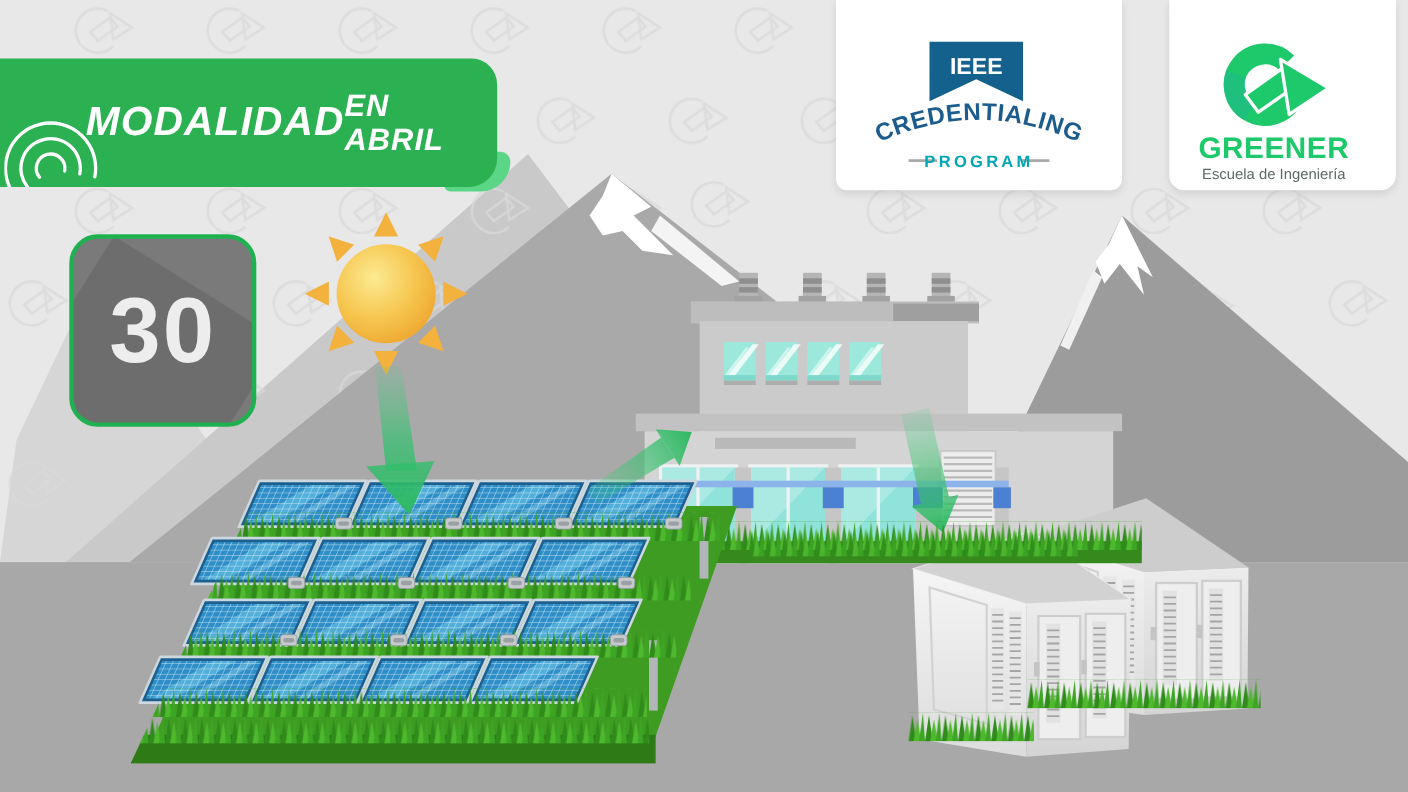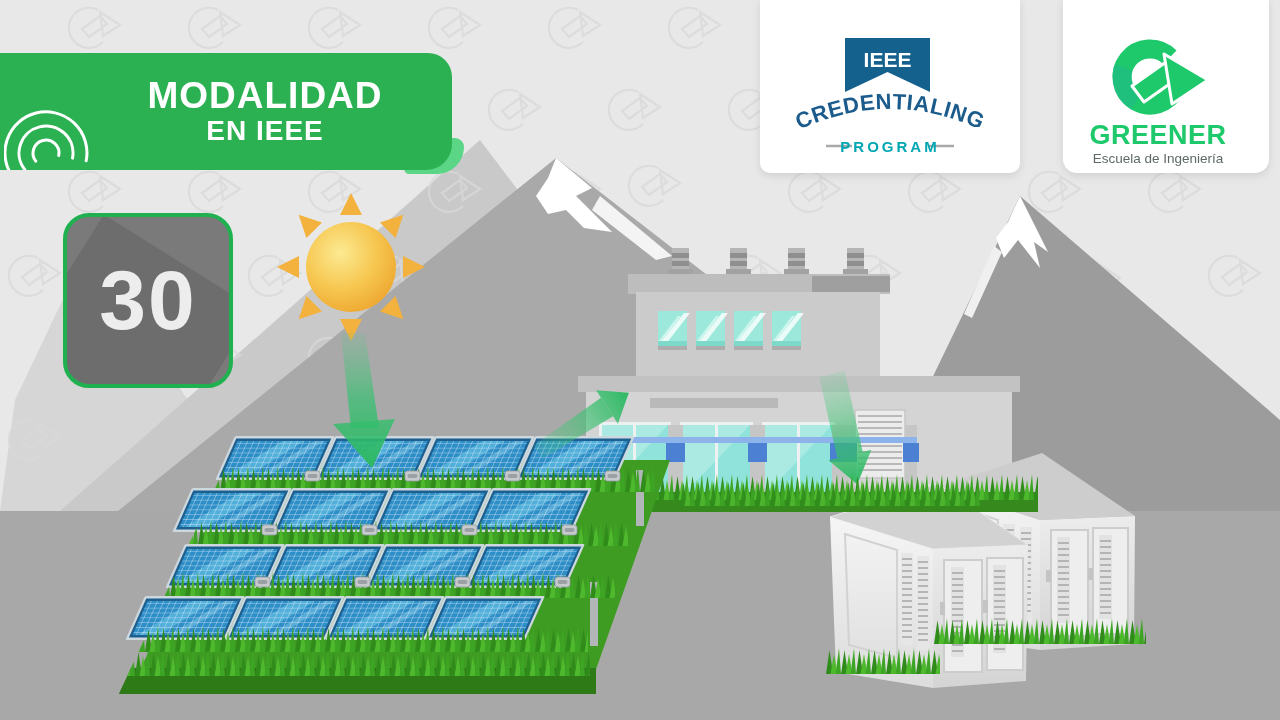--- a/index.html
+++ b/index.html
@@ -3,22 +3,22 @@
 <meta charset="utf-8">
 <style>
   html,body{margin:0;padding:0;background:#555;}
   .stage{position:relative;width:1280px;height:720px;overflow:hidden;background:#e8e8e8;
          font-family:"Liberation Sans",sans-serif;}
   .stage svg.scene{position:absolute;left:0;top:0;}
   
   .fold{position:absolute;left:404px;top:138px;width:60px;height:36px;background:#5bd586;
         border-radius:2px 10px 30px 6px;}
   .banner{position:absolute;left:0;top:53px;width:452px;height:117px;background:#2bb152;
-          border-radius:0 24px 26px 0;display:flex;flex-direction:column;justify-content:center;
-          align-items:center;padding-left:78px;box-sizing:border-box;color:#fff;}
+          border-radius:0 24px 26px 0;display:flex;flex-direction:row;justify-content:center;
+          align-items:center;padding-left:78px;box-sizing:border-box;color:#fff;font-style:italic;}
   .banner .t1{font-size:37px;font-weight:800;letter-spacing:1px;line-height:1.05;}
   .banner .t2{font-size:28px;font-weight:800;letter-spacing:1px;line-height:1.1;}
   .banner svg{position:absolute;left:4px;top:0;}
   
   .badge{position:absolute;left:63px;top:213px;width:170px;height:175px;box-sizing:border-box;
          background:#7a7a7a;border:4px solid #1fb14f;border-radius:26px;display:flex;
          flex-direction:column;justify-content:center;align-items:center;overflow:hidden;}
   .badge:before{content:"";position:absolute;left:-30px;top:30px;width:180px;height:200px;
          background:rgba(0,0,0,.10);transform:rotate(32deg);}
   .badge .day{position:relative;font-size:84px;font-weight:800;color:#ededed;line-height:.95;letter-spacing:2px;text-align:right;}
@@ -414,21 +414,21 @@
 <div class="fold"></div>
 <div class="banner">
   <svg width="86" height="117" viewBox="0 0 86 117">
     <g transform="rotate(-14 42 100)" fill="none" stroke="#ffffff" stroke-width="3" stroke-linecap="round">
       <path d="M30.2,105.5 A13,13 0 1 1 53.8,105.5"></path>
       <path d="M17.5,111.4 A27,27 0 1 1 66.5,111.4"></path>
       <path d="M4.9,117.3 A41,41 0 1 1 79.1,117.3"></path>
     </g>
   </svg>
   <div class="t1">MODALIDAD</div>
-  <div class="t2">EN IEEE</div>
+  <div class="t2">EN ABRIL</div>
 </div>
 
 <div class="badge">
   <div class="day">30</div>
 </div>
 
 <div class="card ieee">
   <svg width="260" height="173" viewBox="0 0 260 173" class="svgtext">
     <polygon points="85,38 170,38 170,92 127.5,72 85,92" fill="#15618e"></polygon>
     <text x="127.5" y="67" text-anchor="middle" font-size="21" font-weight="bold" fill="#ffffff">IEEE</text>

